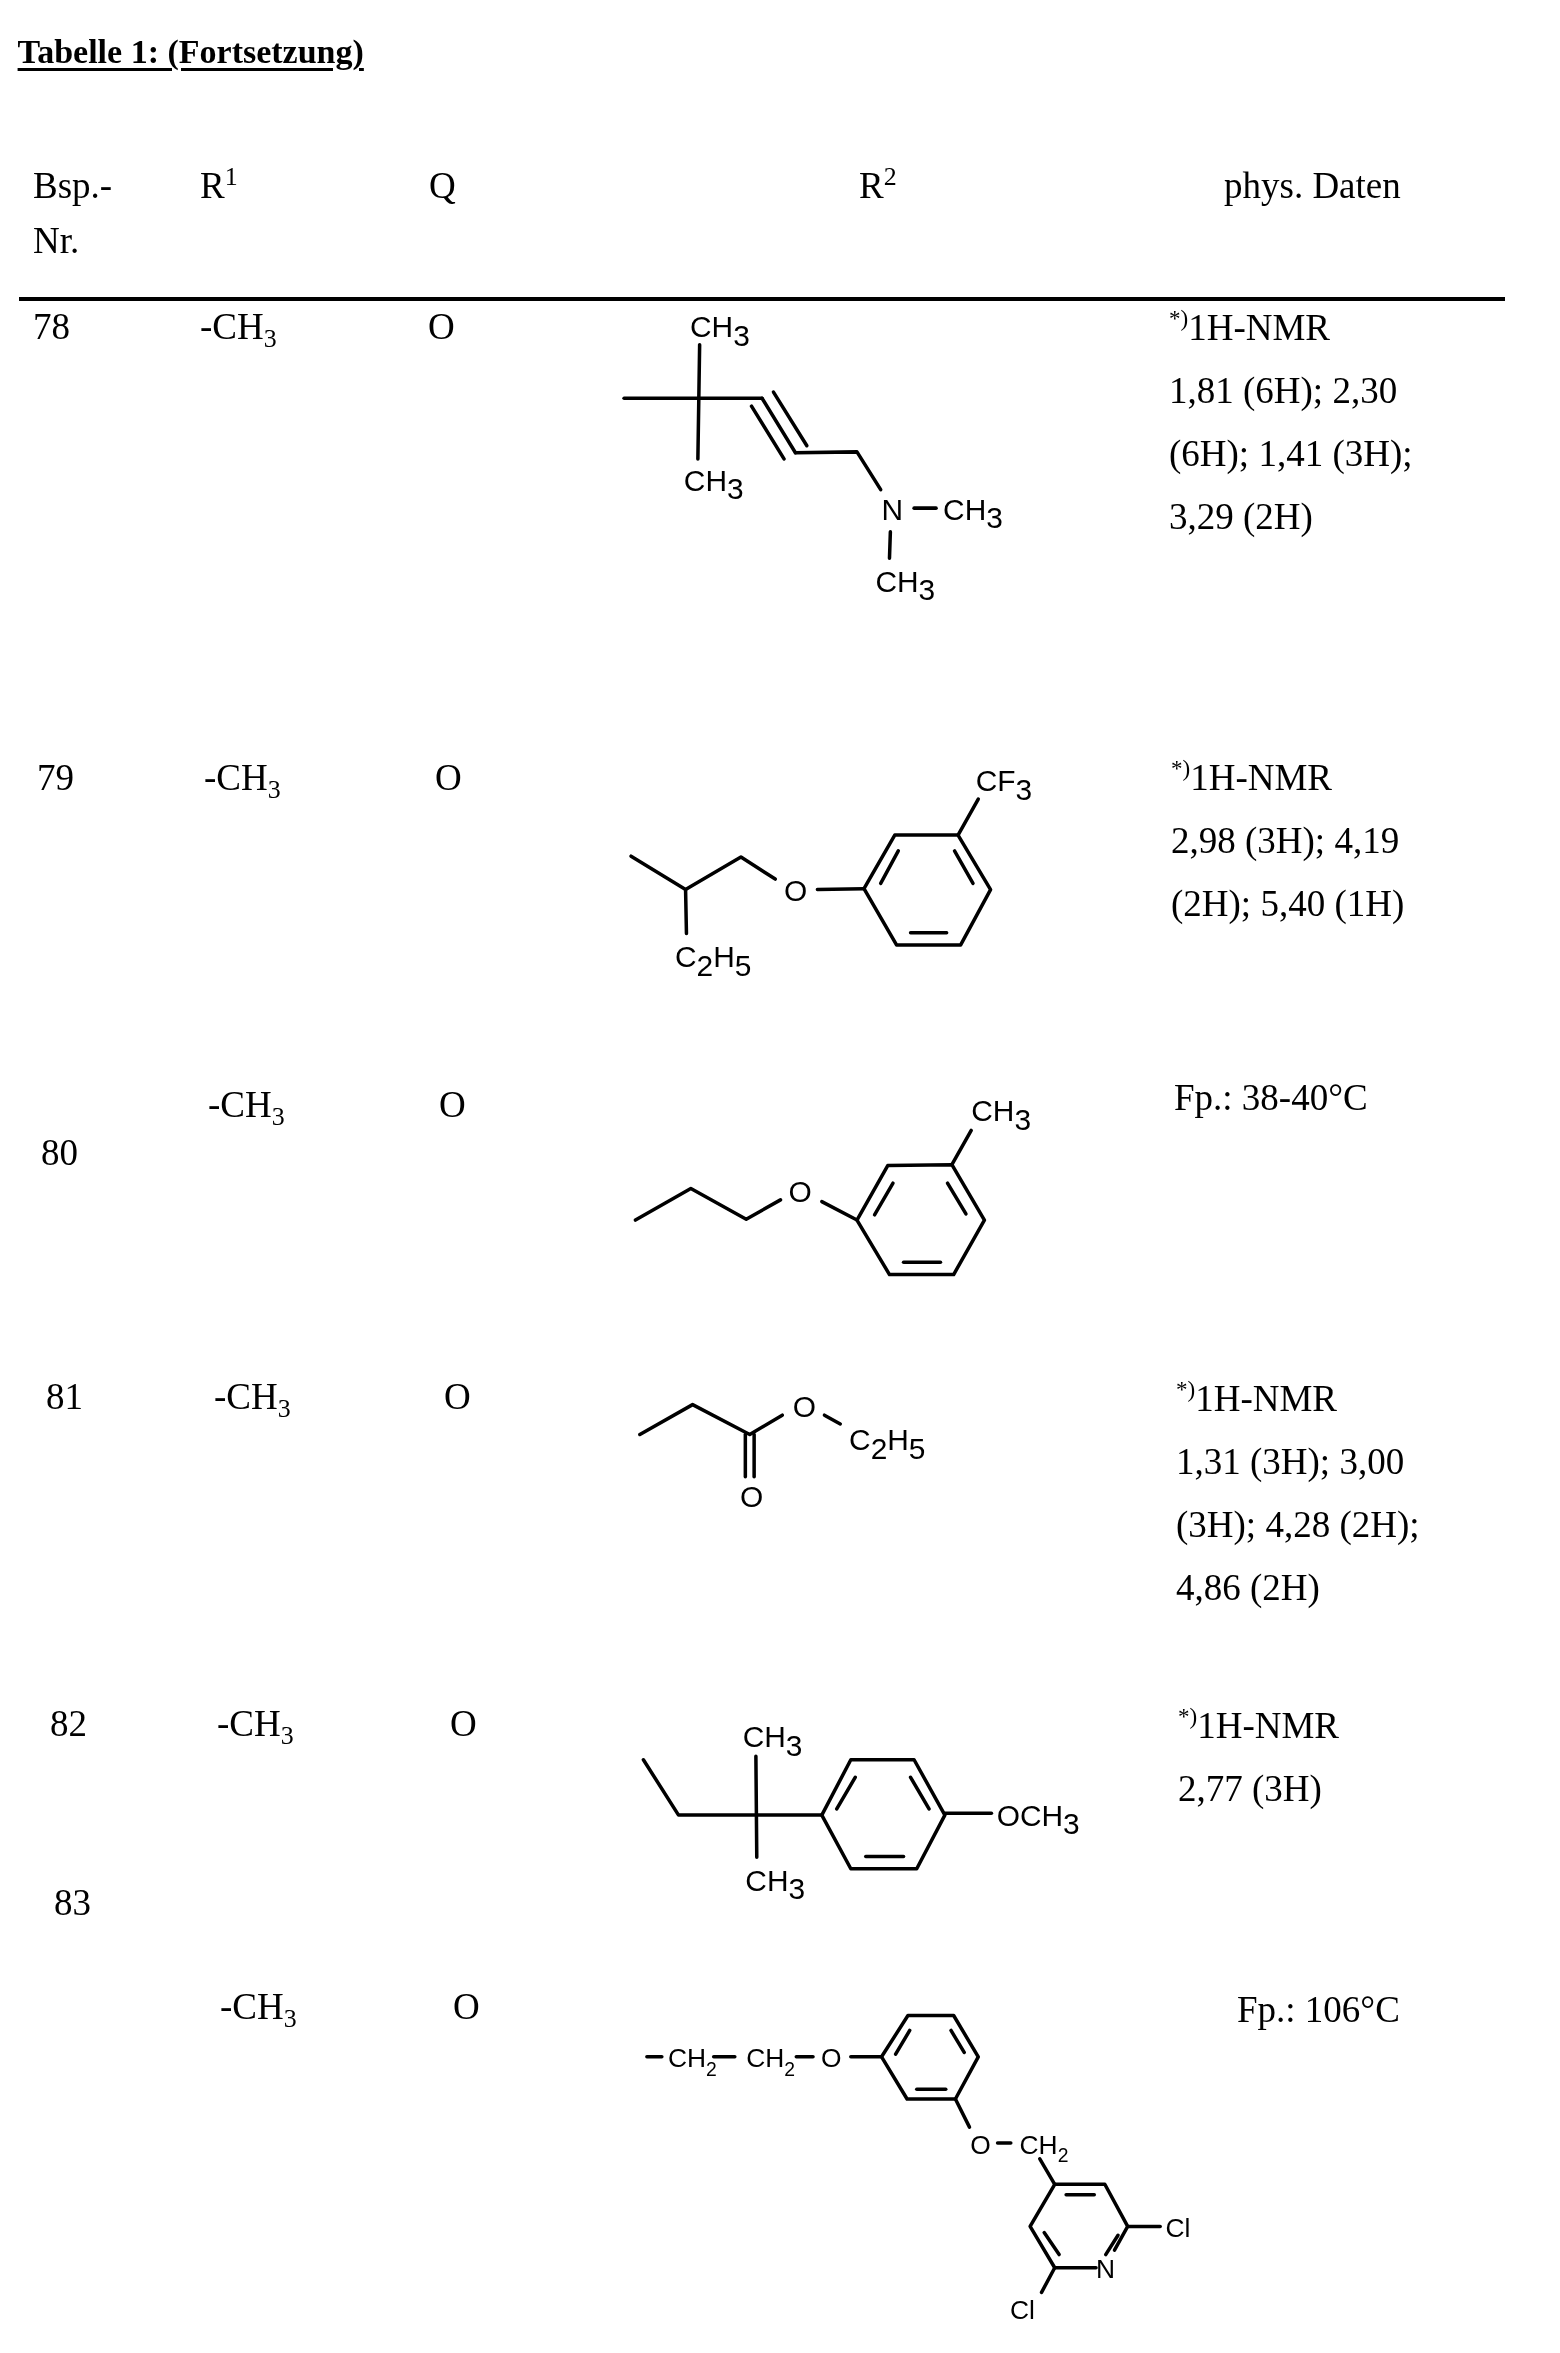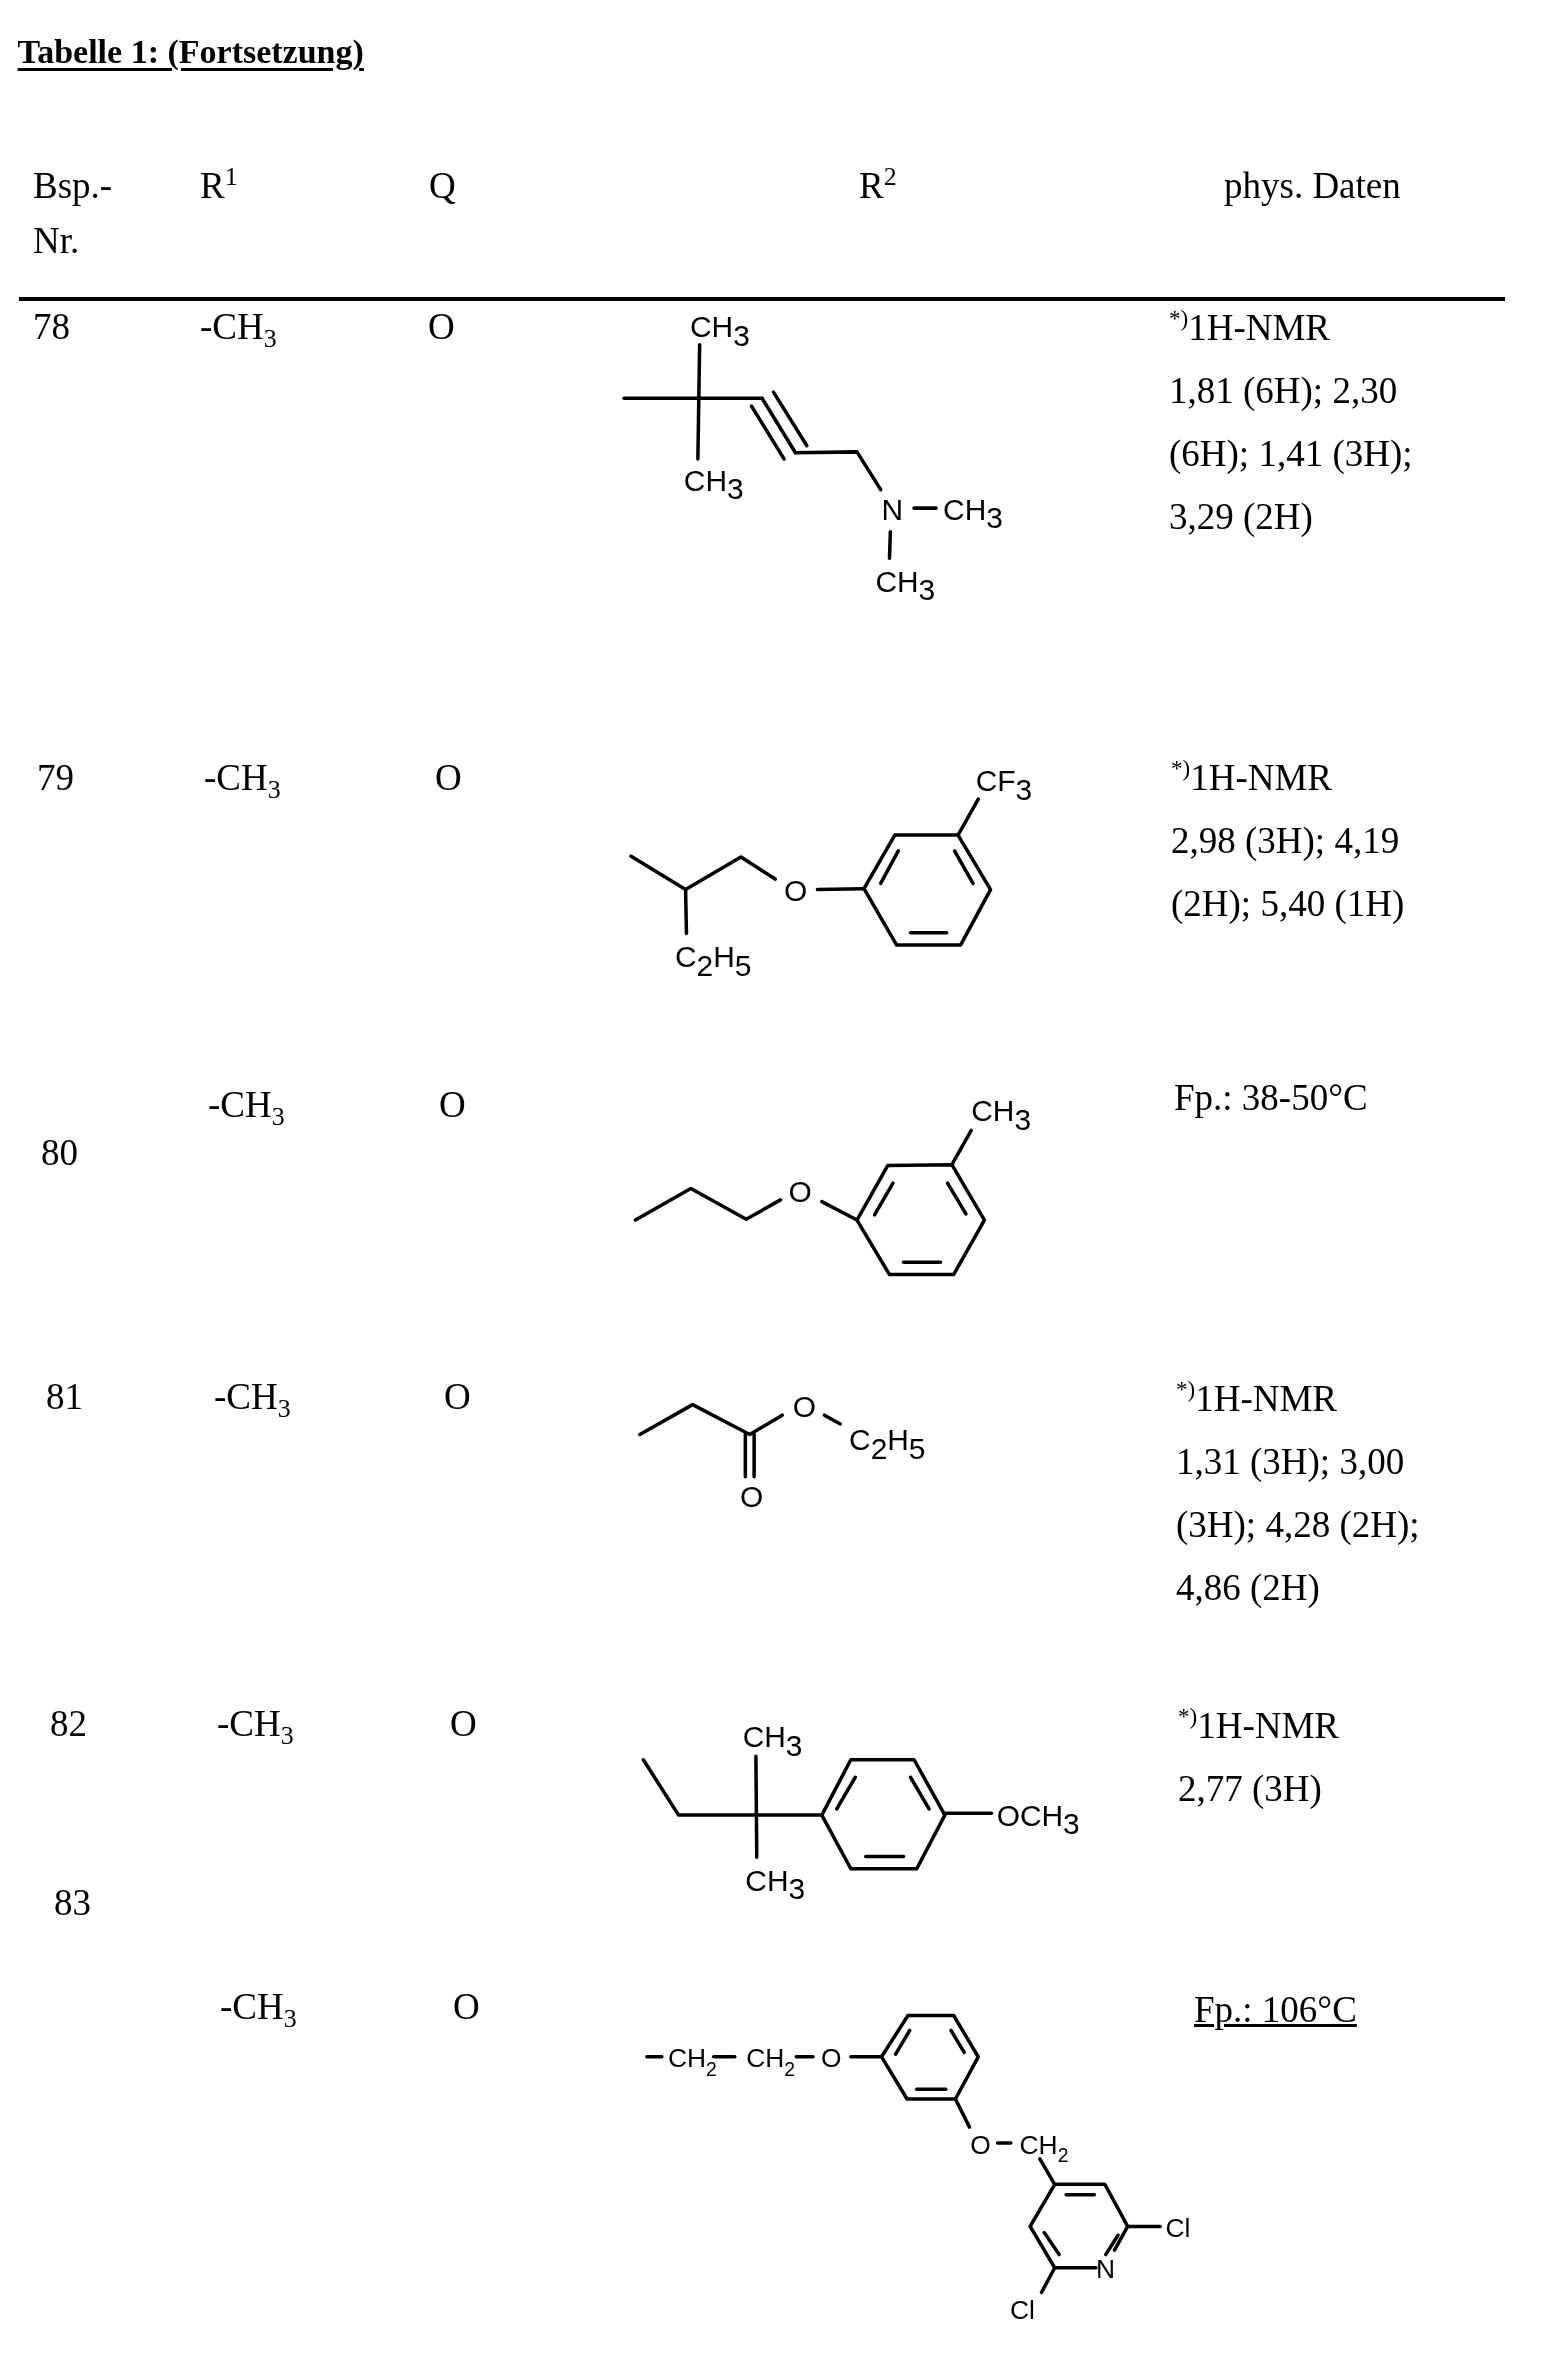--- a/index.html
+++ b/index.html
@@ -49,21 +49,21 @@
     <div>2,98 (3H); 4,19</div>
     <div>(2H); 5,40 (1H)</div>
   </div>
 </div>
 
 <div>
   <div class="t" style="left:41px; top:1086px;margin-top:48px;">80</div>
   <div class="t" style="left:208px; top:1086px;"><span>-CH</span><sub>3</sub></div>
   <div class="t" style="left:439px; top:1086px;">O</div>
   <div class="phys" style="left:1174px; top:1066px;">
-    <div>Fp.: 38-50°C</div>
+    <div>Fp.: 38-40°C</div>
   </div>
 </div>
 
 <div>
   <div class="t" style="left:46px; top:1378px;">81</div>
   <div class="t" style="left:214px; top:1378px;"><span>-CH</span><sub>3</sub></div>
   <div class="t" style="left:444px; top:1378px;">O</div>
   <div class="phys" style="left:1176px; top:1358px;">
     <div><span class="star">*)</span><span>1H-NMR</span></div>
     <div>1,31 (3H); 3,00</div>
@@ -79,21 +79,21 @@
   <div class="phys" style="left:1178px; top:1685px;">
     <div><span class="star">*)</span><span>1H-NMR</span></div>
     <div>2,77 (3H)</div>
   </div>
 </div>
 
 <div>
   <div class="t" style="left:54px; top:1884px;">83</div>
   <div class="t" style="left:220px; top:1988px;"><span>-CH</span><sub>3</sub></div>
   <div class="t" style="left:453px; top:1988px;">O</div>
-  <div class="phys" style="left:1194px; top:1978px;text-decoration:underline;">
+  <div class="phys" style="left:1237px; top:1978px;">
     <div>Fp.: 106°C</div>
   </div>
 </div>
 
 <svg class="struct" viewBox="0 0 1776 2678">
 
   <g>
     <line x1="710" y1="453" x2="867" y2="453"></line>
     <line x1="796" y1="392" x2="794" y2="522"></line>
     <line x1="855" y1="462" x2="892" y2="522"></line>

